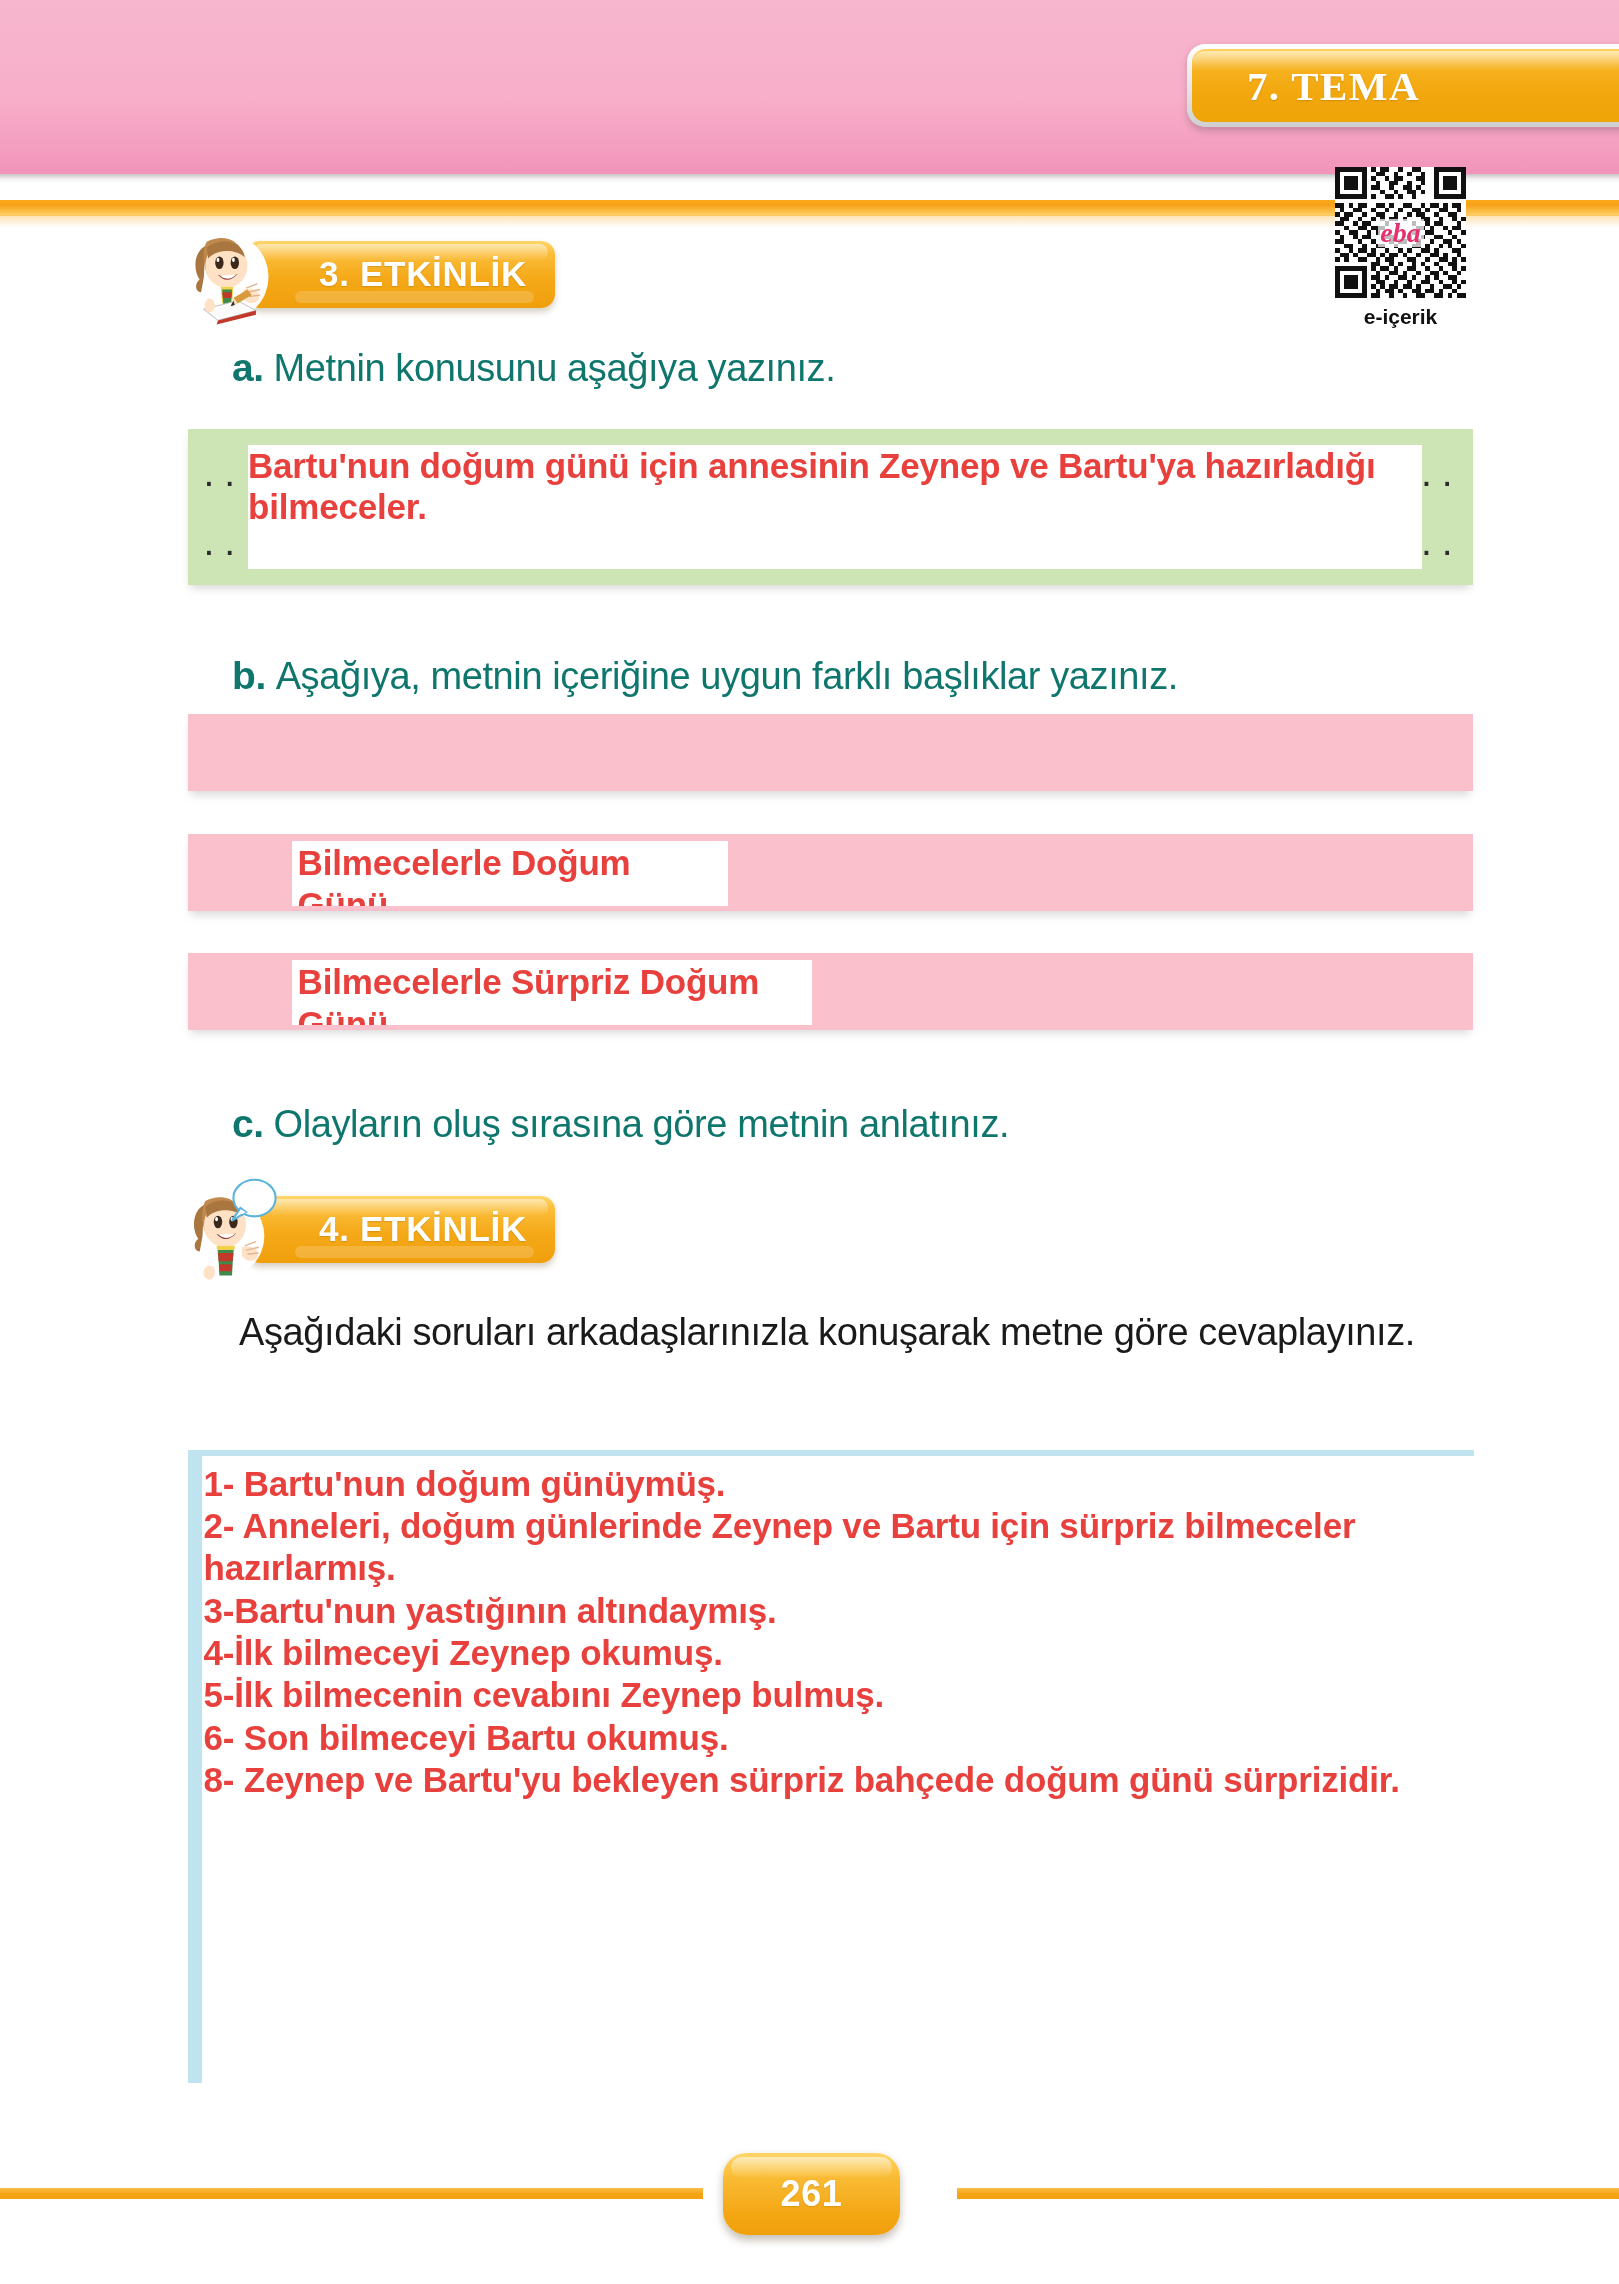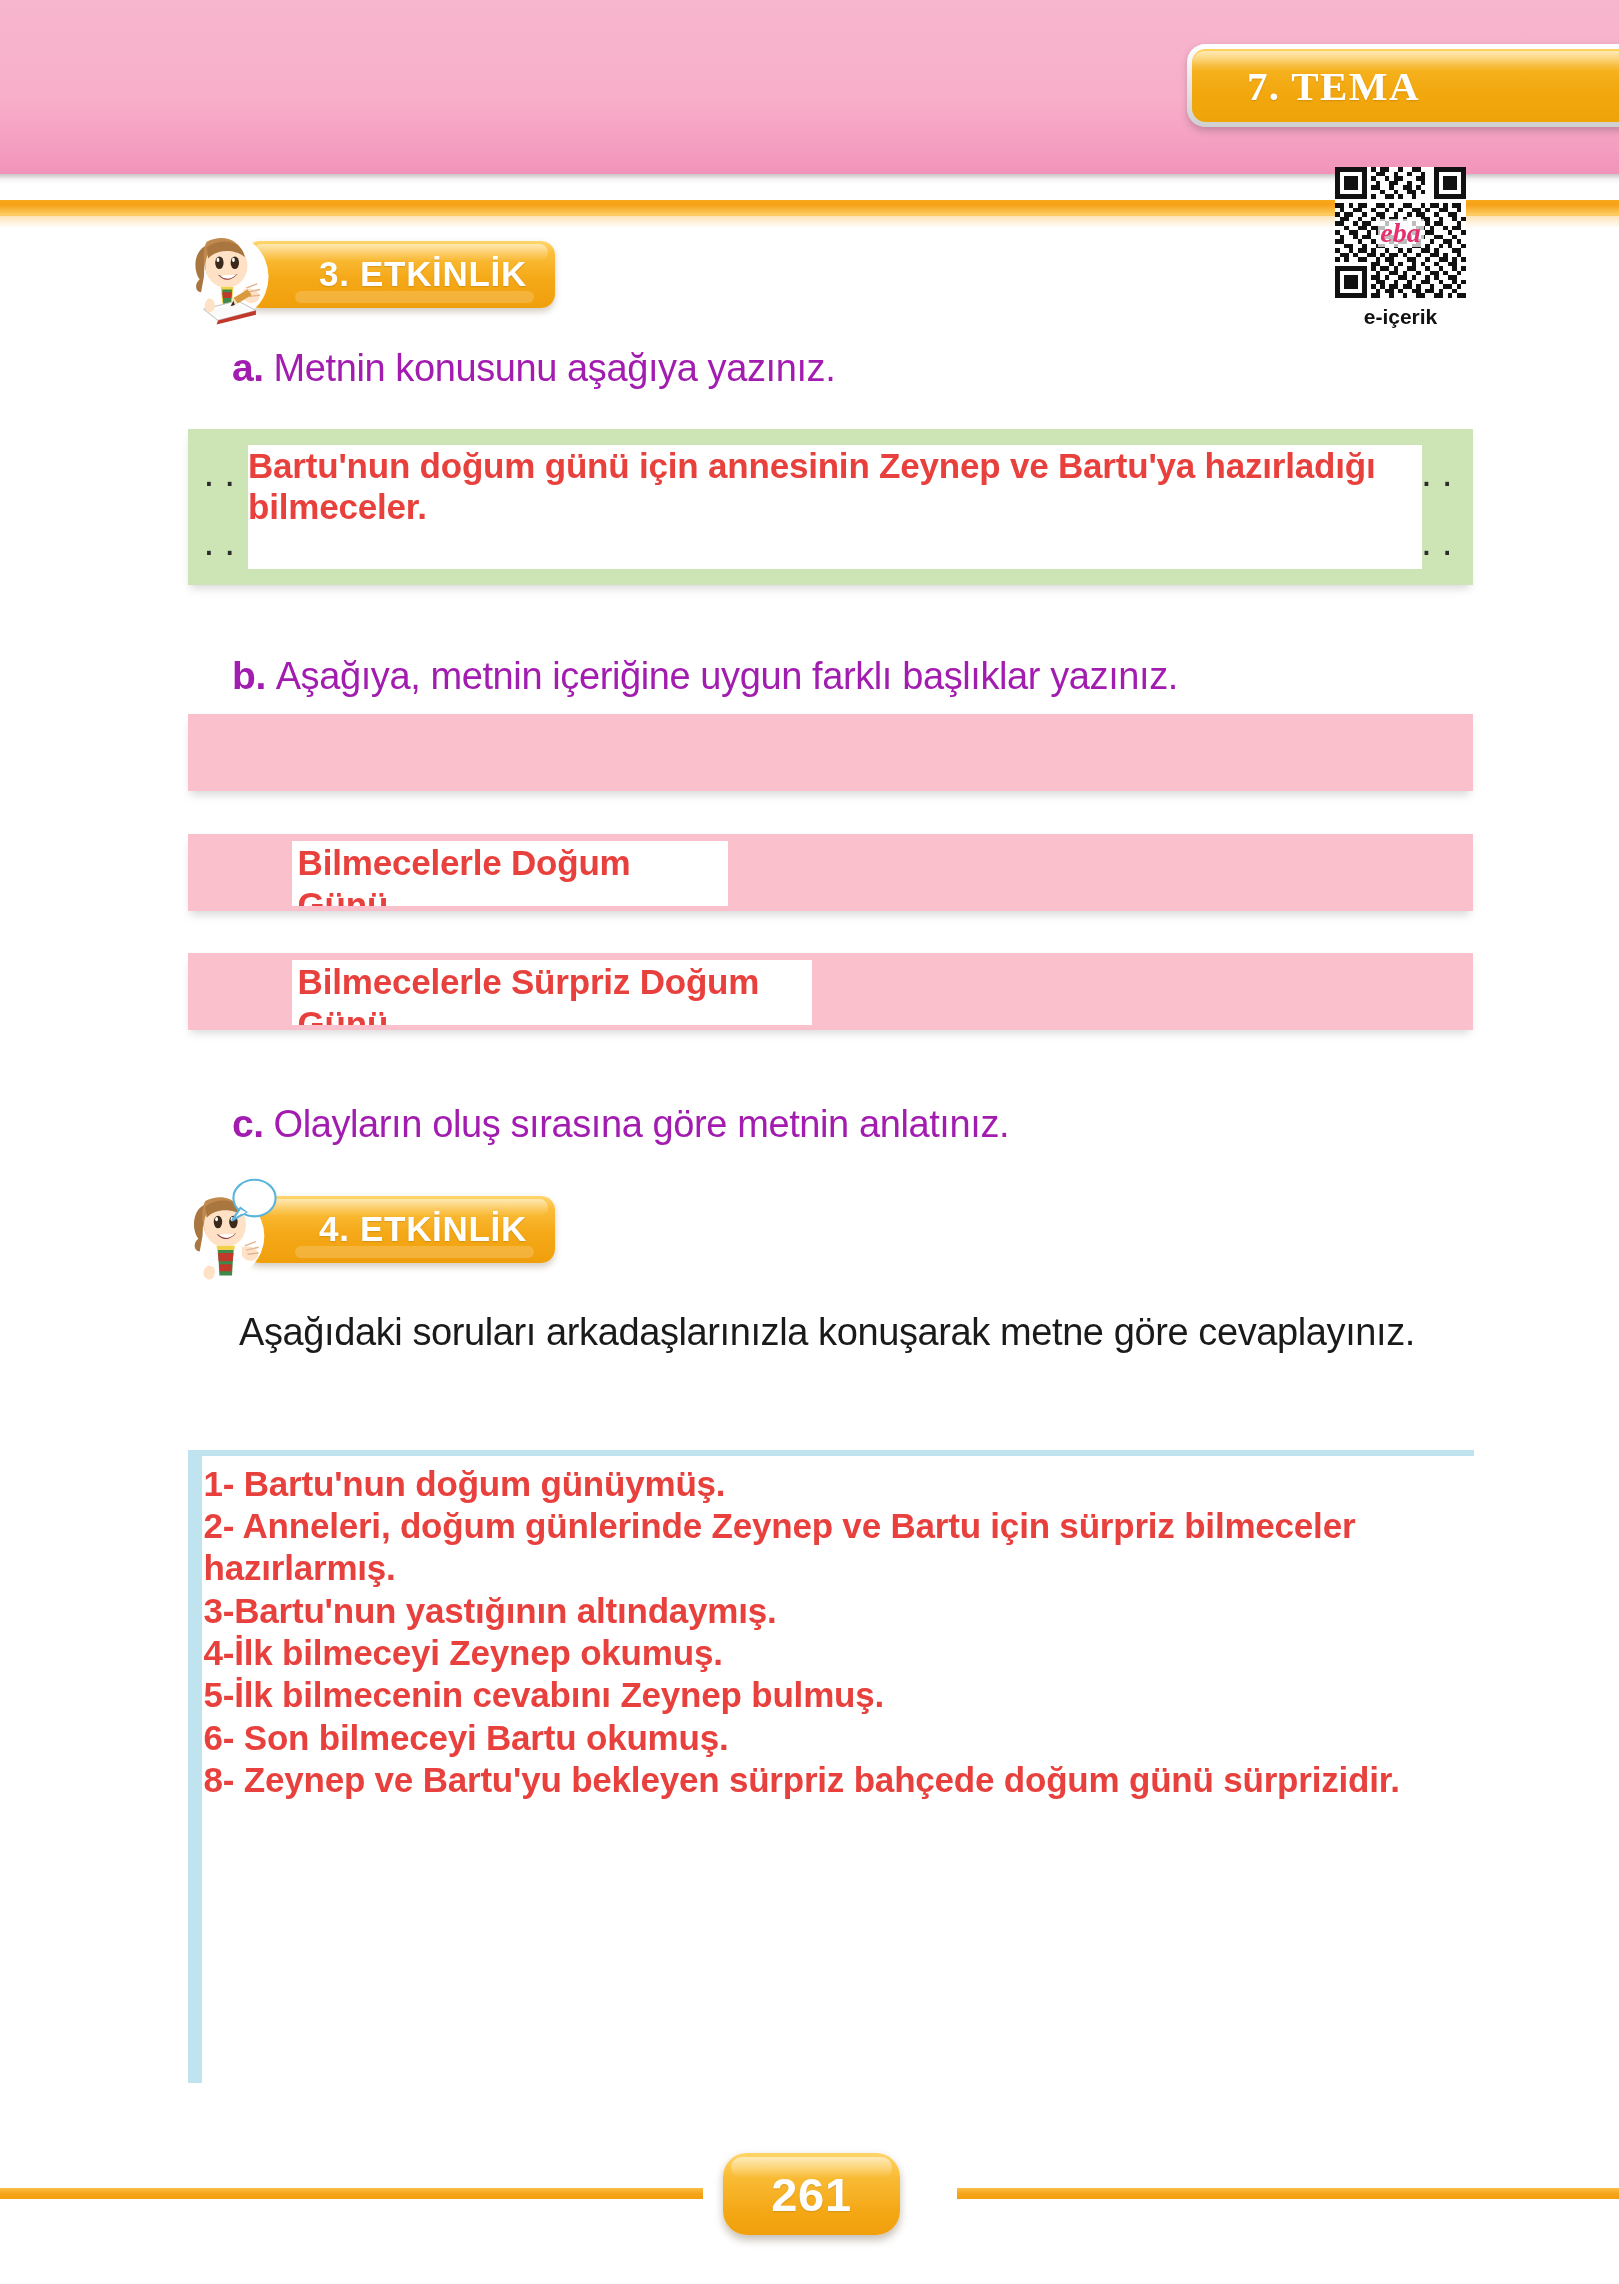--- a/index.html
+++ b/index.html
@@ -154,21 +154,21 @@
     letter-spacing: 0.7px;
     text-shadow: 0 1.4px 1.4px rgba(160,110,10,0.40);
     white-space: nowrap;
   }
 
   
   .prompt {
     position: absolute;
     font-family: "Liberation Sans", sans-serif;
     font-size: 38px;
-    color: #a21caf;
+    color: #0f766e;
     letter-spacing: -0.4px;
     white-space: nowrap;
   }
   .prompt .letter {
     font-weight: bold;
     font-size: 39px;
     margin-right: 9.8px;
   }
   .para {
     position: absolute;
@@ -300,21 +300,21 @@
   }
   .page-badge::before {
     content: "";
     position: absolute; left: 8.4px; right: 8.4px; top: 4.2px; height: 21px;
     border-radius: 15.5px;
     background: linear-gradient(180deg, rgba(255,255,255,0.55) 0%, rgba(255,255,255,0) 100%);
   }
   .page-number {
     position: relative;
     color: #ffffff;
-    font-size: 47px;
+    font-size: 36px;
     font-weight: bold;
     letter-spacing: 0.7px;
     text-shadow: 0 1.4px 1.4px rgba(160,110,10,0.35);
   }
 </style>
 </head>
 <body>
 
 <div id="page">
 

